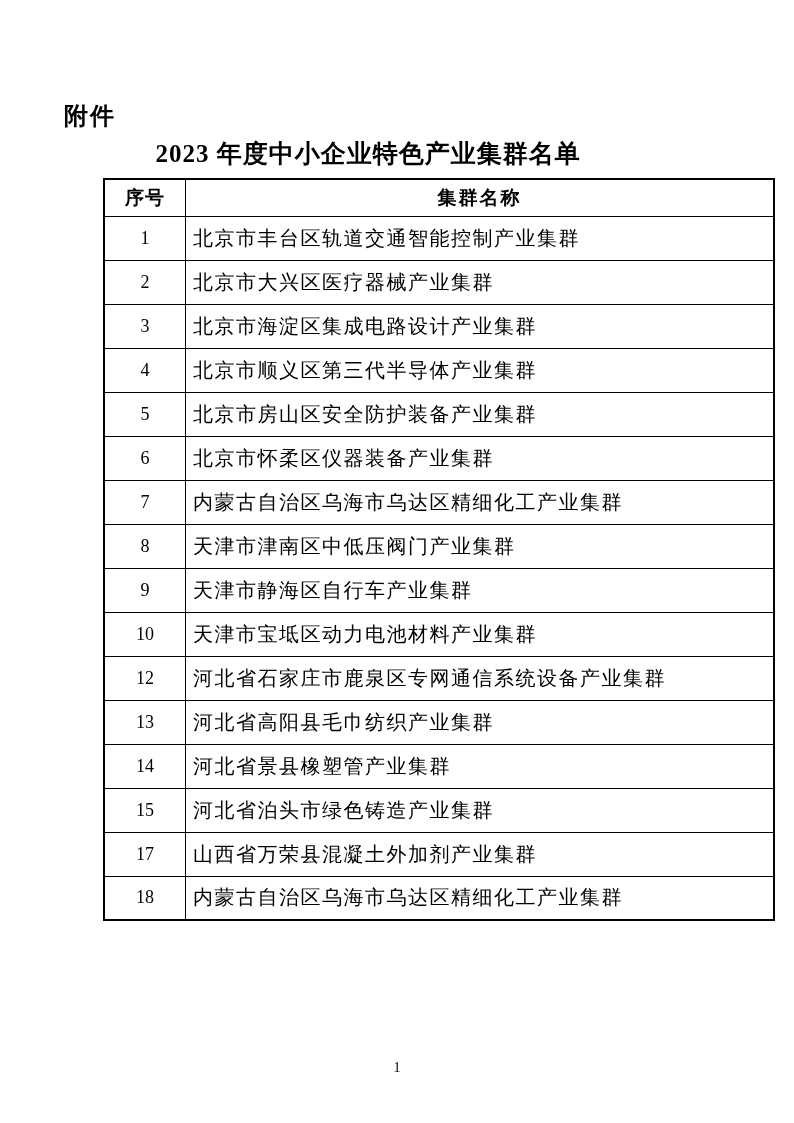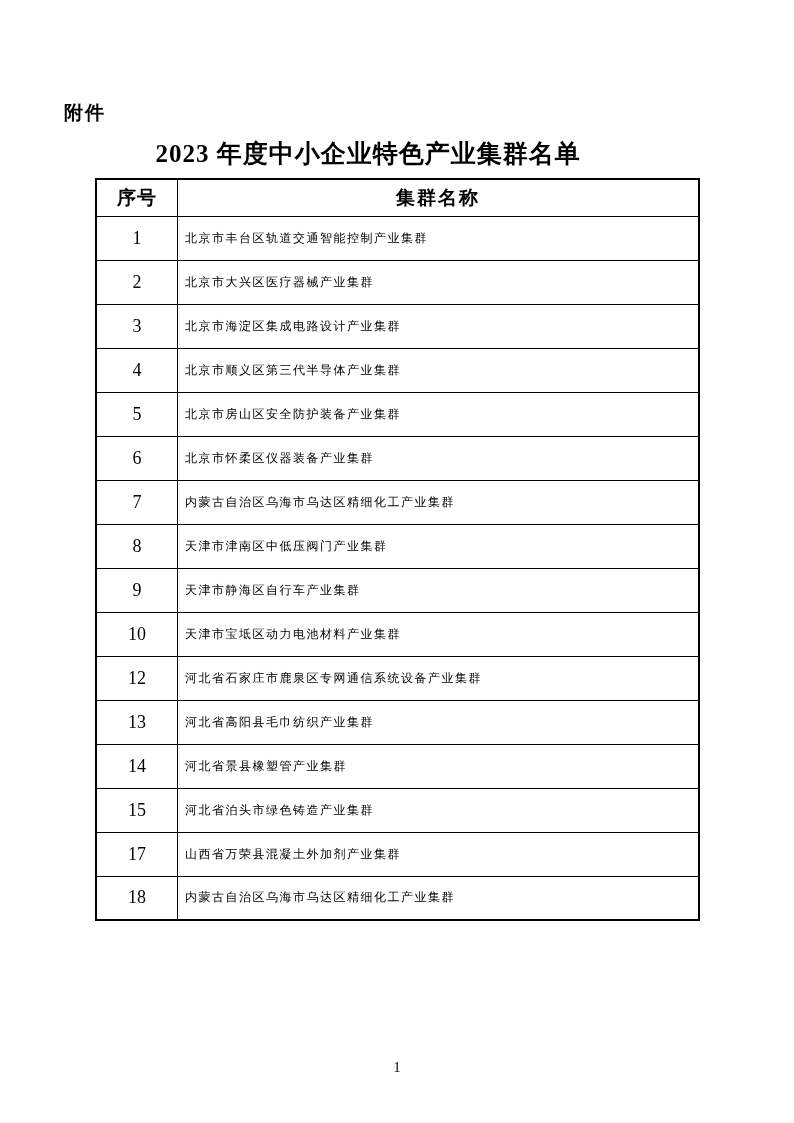--- a/index.html
+++ b/index.html
@@ -17,41 +17,41 @@
     position: relative;
     width: 794px;
     height: 1123px;
     background: #ffffff;
     overflow: hidden;
   }
   .attachment {
     position: absolute;
     left: 64px;
     top: 100px;
-    font-size: 19px;
+    font-size: 24px;
     font-weight: bold;
     font-family: "Liberation Sans", sans-serif;
     letter-spacing: 2px;
   }
   .doc-title {
     position: absolute;
     left: 0;
     top: 137px;
     width: 736px;
     text-align: center;
     font-size: 25px;
     font-weight: bold;
     letter-spacing: 1px;
     white-space: nowrap;
   }
   table.cluster {
     position: absolute;
-    left: 95px;
+    left: 103px;
     top: 178px;
-    width: 605px;
+    width: 672px;
     border-collapse: collapse;
     table-layout: fixed;
     border: 2px solid #000000;
   }
   table.cluster th,
   table.cluster td {
     border: 1px solid #000000;
     overflow: hidden;
     white-space: nowrap;
   }
@@ -73,21 +73,21 @@
   th.col-name {
     font-size: 19px;
     font-weight: bold;
     letter-spacing: 2px;
   }
   td.col-index {
     font-size: 18px;
   }
   td.col-name {
     padding-left: 7px;
-    font-size: 12px;
+    font-size: 20px;
     letter-spacing: 1.5px;
   }
   .page-number {
     position: absolute;
     left: 0;
     top: 1060px;
     width: 794px;
     text-align: center;
     font-size: 14px;
   }

